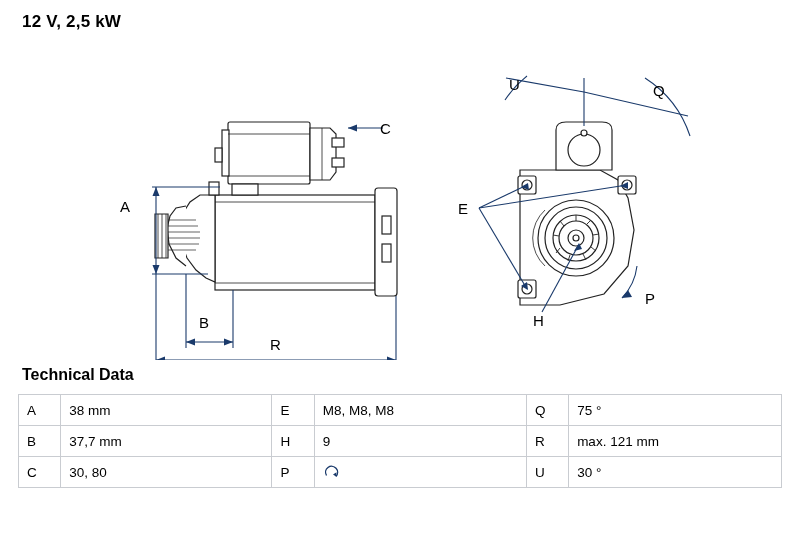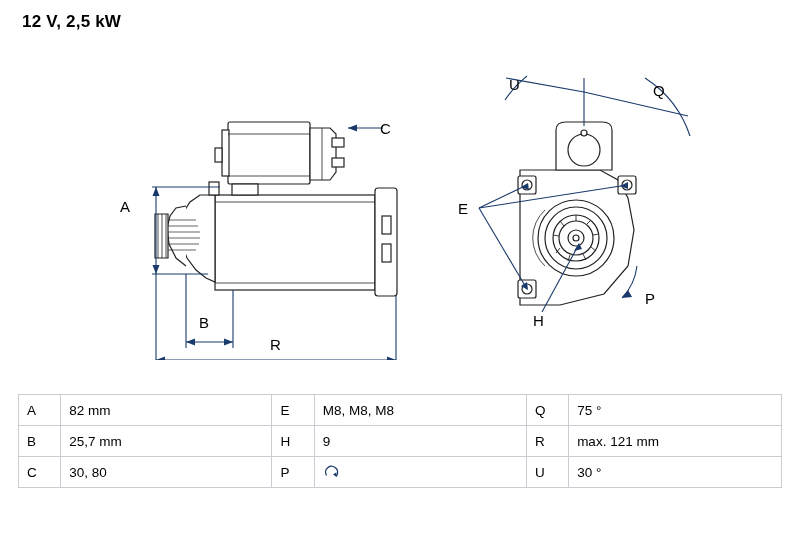--- a/index.html
+++ b/index.html
@@ -224,34 +224,35 @@
       <g>
         <text x="509" y="60">U</text>
         <text x="653" y="66">Q</text>
         <text x="458" y="184">E</text>
         <text x="533" y="296">H</text>
         <text x="645" y="274">P</text>
       </g>
     </svg>
   </div>
 
+  <div class="tech-title">Technical Data</div>
 
   <table class="tech">
     <tbody>
       <tr>
         <td class="key">A</td>
-        <td class="val">82 mm</td>
+        <td class="val">38 mm</td>
         <td class="key">E</td>
         <td class="val">M8, M8, M8</td>
         <td class="key">Q</td>
         <td class="val">75 °</td>
       </tr>
       <tr>
         <td class="key">B</td>
-        <td class="val">25,7 mm</td>
+        <td class="val">37,7 mm</td>
         <td class="key">H</td>
         <td class="val">9</td>
         <td class="key">R</td>
         <td class="val">max. 121 mm</td>
       </tr>
       <tr>
         <td class="key">C</td>
         <td class="val">30, 80</td>
         <td class="key">P</td>
         <td class="val">

